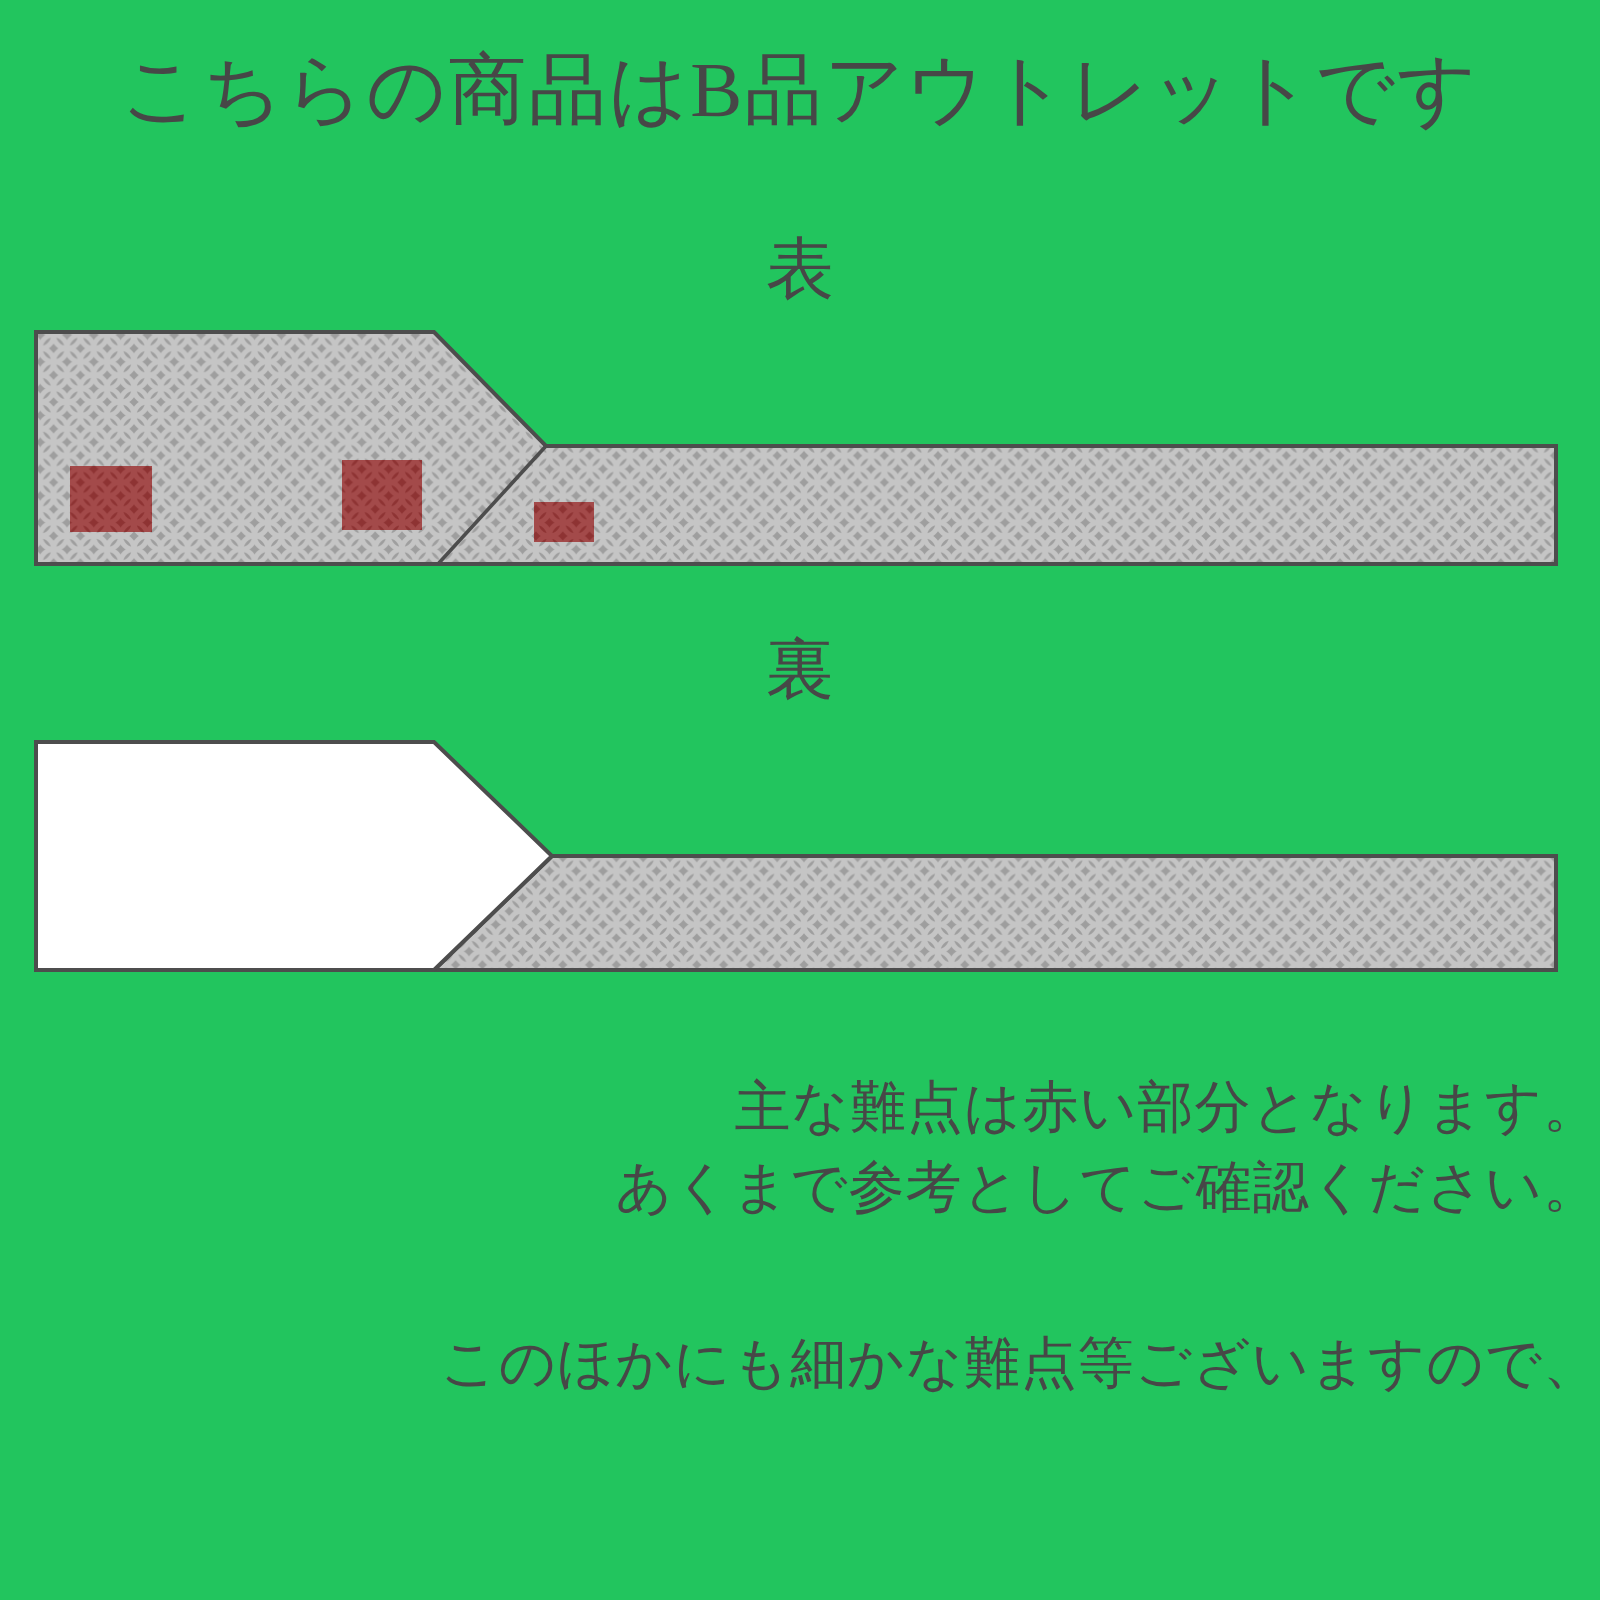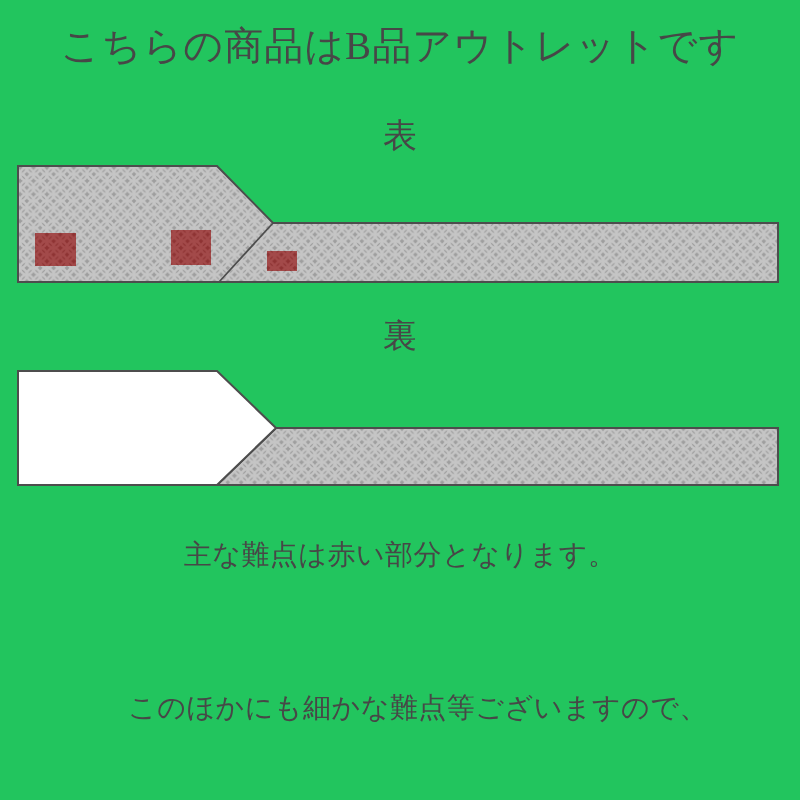--- a/index.html
+++ b/index.html
@@ -19,25 +19,25 @@
   }
   .side-label {
     position: absolute; left: 0; width: 100%;
     text-align: center; font-size: 34px; line-height: 40px;
   }
   .label-front { top: 116px; }
   .label-back  { top: 316px; }
   .diagrams-svg { position: absolute; top: 0; left: 0; display: block; }
   .note {
     position: absolute; left: 0; width: 100%;
-    text-align: center; font-size: 28px; line-height: 40px;
+    text-align: right; font-size: 28px; line-height: 40px;
     letter-spacing: 0.5px; white-space: nowrap;
   }
   .note-1 { top: 535px; }
-  .note-2 { top: 688px; padding-left: 36px; }
+  .note-2 { top: 663px; padding-left: 36px; }
 </style>
 </head>
 <body>
 
 <div class="page">
 
   <div class="title">こちらの商品はB品アウトレットです</div>
 
   <div class="side-label label-front">表</div>
 
@@ -76,19 +76,20 @@
     </g>
 
     <g>
       <path d="M276,428 L778,428 L778,485 L217,485 Z" fill="url(#shippo)" stroke-width="2" stroke="#4d4d4d"></path>
       <path d="M18,371 L217,371 L276,428 L217,485 L18,485 Z" stroke-width="2" fill="#ffffff" stroke="#4d4d4d"></path>
     </g>
   </svg>
 
   <div class="note note-1">
     <div>主な難点は赤い部分となります。</div>
+    <div>あくまで参考としてご確認ください。</div>
   </div>
 
   <div class="note note-2">
     <div>このほかにも細かな難点等ございますので、</div>
   </div>
 
 </div>
 
 </body></html>

